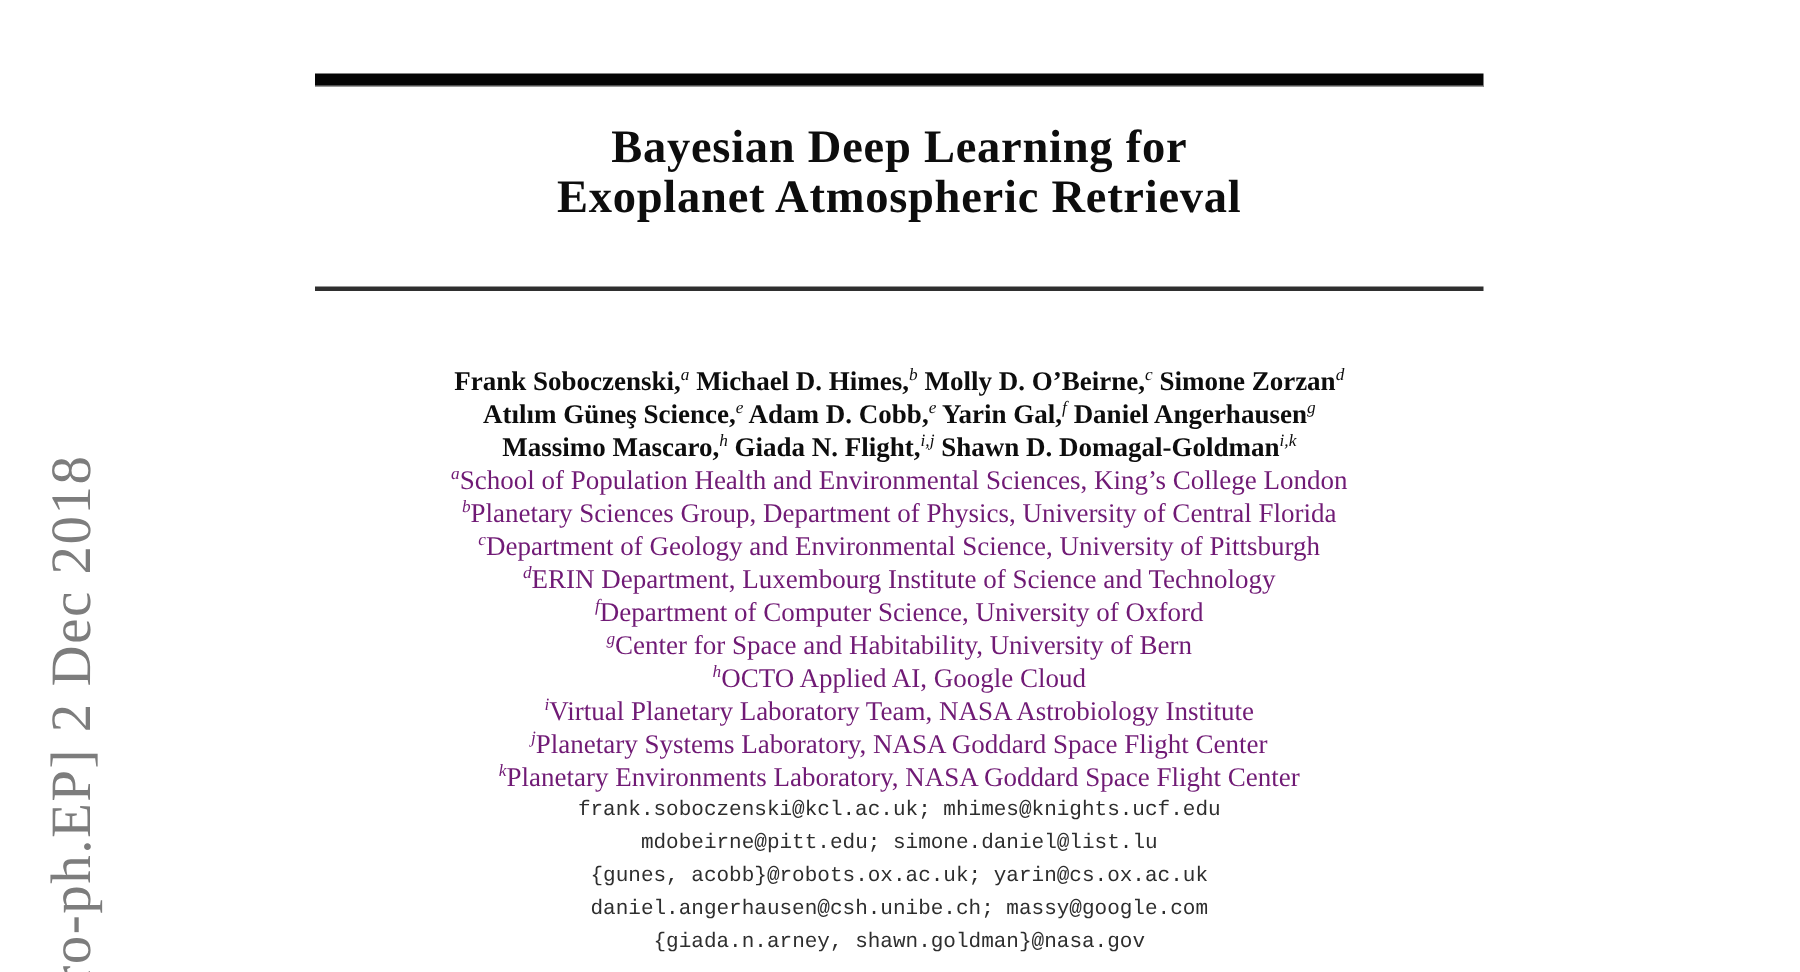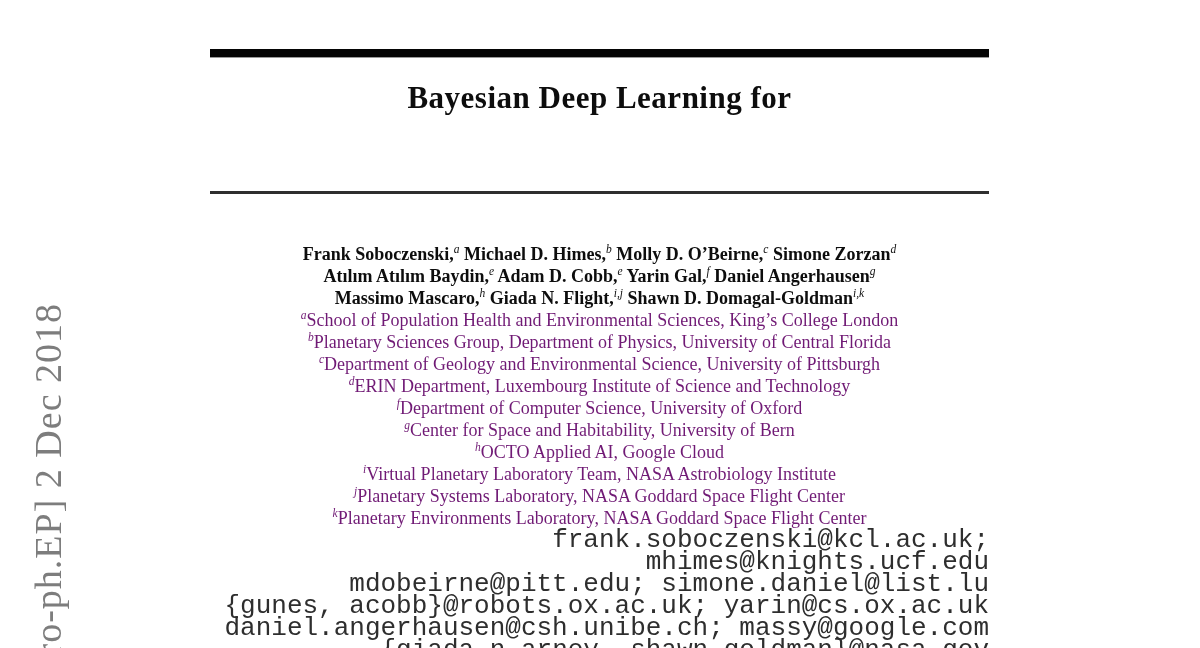--- a/index.html
+++ b/index.html
@@ -21,44 +21,45 @@
     font-weight:bold;font-size:31px;line-height:33px;letter-spacing:0.5px;color:#0d0d0d;
   }
   .rule-thin{position:absolute;top:191px;left:0;width:100%;height:3px;background:#2f2f2f;}
   .byline{position:absolute;top:243px;left:0;width:100%;text-align:center;line-height:22px;}
   .author-line{font-weight:bold;font-size:18px;color:#0d0d0d;}
   .author-line sup{font-weight:normal;}
   .affil-line{font-size:18px;color:#701a75;}
   sup{font-style:italic;font-size:11.5px;line-height:0;vertical-align:super;}
   .email-line{
     font-family:"Liberation Mono","DejaVu Sans Mono",monospace;
-    font-size:26px;color:#2e2e2e;line-height:22px;text-align:right;
+    font-size:14px;color:#2e2e2e;line-height:22px;
   }
 </style>
 </head>
 <body>
 
 <div class="page">
 
   <div class="watermark">tro-ph.EP] 2 Dec 2018</div>
 
   <div class="doc">
 
     <div class="rule-thick"></div>
 
     <div class="title-block">
       <div>Bayesian Deep Learning for</div>
+      <div>Exoplanet Atmospheric Retrieval</div>
     </div>
 
     <div class="rule-thin"></div>
 
     <div class="byline">
       <div>
           <div class="author-line"><span>Frank Soboczenski,</span><sup>a</sup><span> Michael D. Himes,</span><sup>b</sup><span> Molly D. O’Beirne,</span><sup>c</sup><span> Simone Zorzan</span><sup>d</sup></div>
-          <div class="author-line"><span>Atılım Atılım Baydin,</span><sup>e</sup><span> Adam D. Cobb,</span><sup>e</sup><span> Yarin Gal,</span><sup>f</sup><span> Daniel Angerhausen</span><sup>g</sup></div>
+          <div class="author-line"><span>Atılım Güneş Science,</span><sup>e</sup><span> Adam D. Cobb,</span><sup>e</sup><span> Yarin Gal,</span><sup>f</sup><span> Daniel Angerhausen</span><sup>g</sup></div>
           <div class="author-line"><span>Massimo Mascaro,</span><sup>h</sup><span> Giada N. Flight,</span><sup>i,j</sup><span> Shawn D. Domagal-Goldman</span><sup>i,k</sup></div>
         </div>
       <div>
           <div class="affil-line"><sup>a</sup><span>School of Population Health and Environmental Sciences, King’s College London</span></div>
           <div class="affil-line"><sup>b</sup><span>Planetary Sciences Group, Department of Physics, University of Central Florida</span></div>
           <div class="affil-line"><sup>c</sup><span>Department of Geology and Environmental Science, University of Pittsburgh</span></div>
           <div class="affil-line"><sup>d</sup><span>ERIN Department, Luxembourg Institute of Science and Technology</span></div>
           <div class="affil-line"><sup>f</sup><span>Department of Computer Science, University of Oxford</span></div>
           <div class="affil-line"><sup>g</sup><span>Center for Space and Habitability, University of Bern</span></div>
           <div class="affil-line"><sup>h</sup><span>OCTO Applied AI, Google Cloud</span></div>

